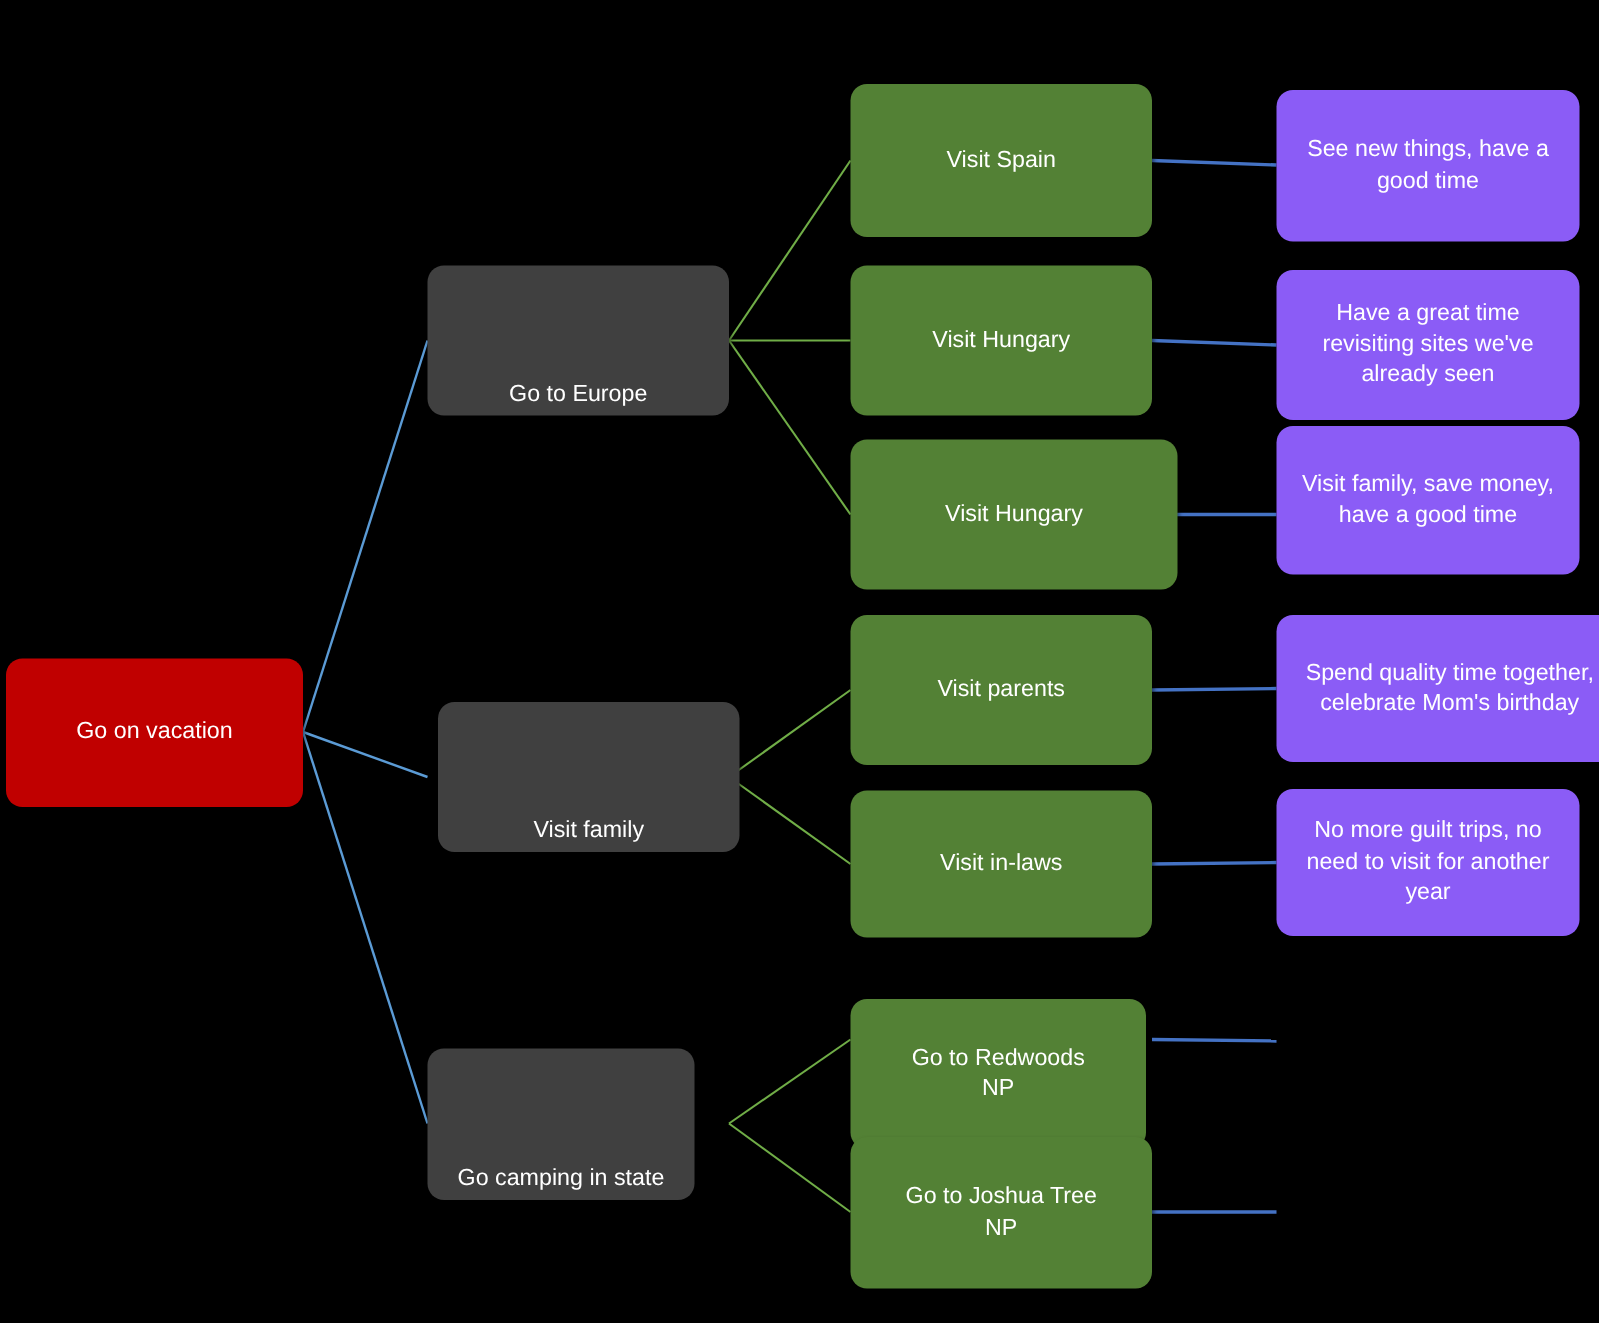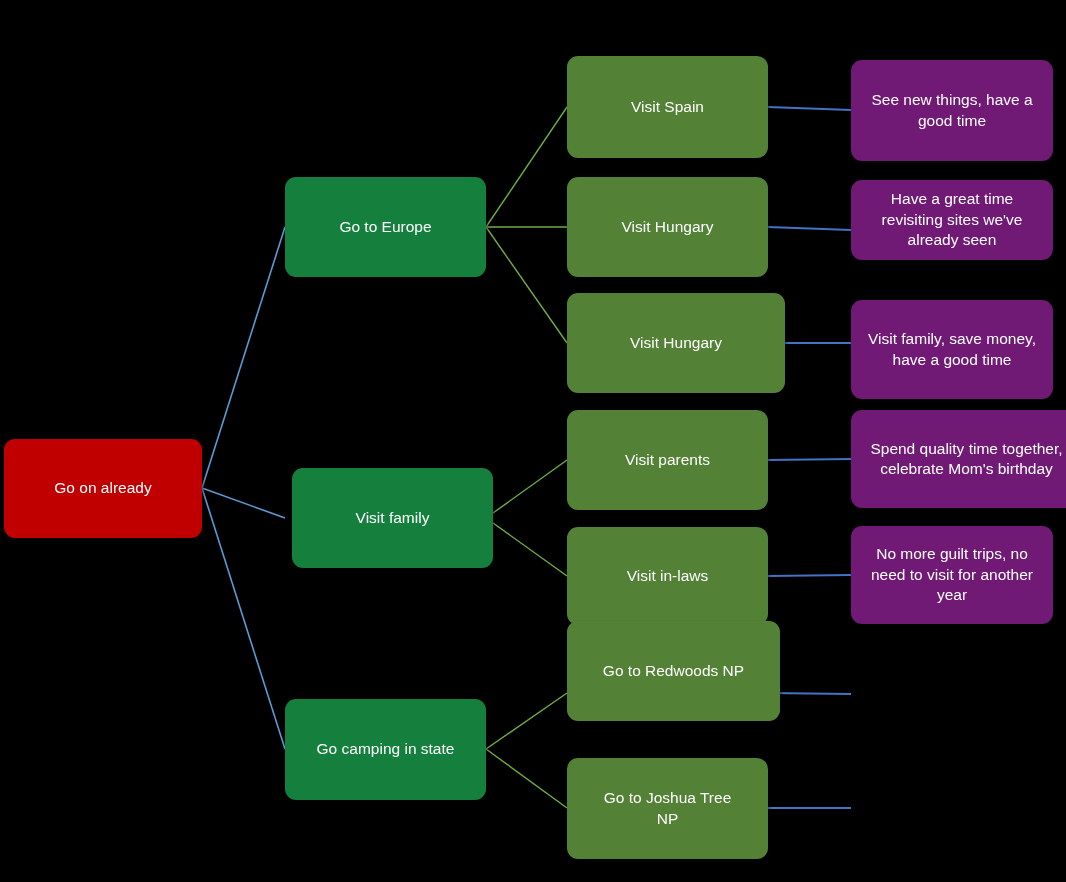--- a/index.html
+++ b/index.html
@@ -32,23 +32,23 @@
     display: flex;
     align-items: center;
     justify-content: center;
     text-align: center;
     font-size: 15.5px;
     line-height: 1.32;
     box-shadow: 1px 2px 3px rgba(0,0,0,0.5);
     box-sizing: border-box;
   }
   .node--root    { background: #C00000; padding: 4px 12px; }
-  .node--branch  { background: #15803d; padding: 4px 12px; }
+  .node--branch  { background: #404040; padding: 4px 12px; align-items: flex-end; }
   .node--option  { background: #538135; padding: 4px 30px; }
-  .node--outcome { background: #701a75; padding: 4px 10px; }
+  .node--outcome { background: #8b5cf6; padding: 4px 10px; }
   .node__label { display: block; }
 </style>
 </head>
 <body>
 
 <div class="canvas">
 
   <svg class="edges" viewBox="0 0 1066 882" xmlns="http://www.w3.org/2000/svg">
 
     <line class="edge--root" x1="202" y1="488" x2="285" y2="227"></line>
@@ -66,62 +66,62 @@
     <line class="edge--option" x1="768" y1="107" x2="851" y2="110"></line>
     <line class="edge--option" x1="768" y1="227" x2="851" y2="230"></line>
     <line class="edge--option" x1="768" y1="343" x2="851" y2="343"></line>
     <line class="edge--option" x1="768" y1="460" x2="851" y2="459"></line>
     <line class="edge--option" x1="768" y1="576" x2="851" y2="575"></line>
     <line class="edge--option" x1="768" y1="693" x2="851" y2="694"></line>
     <line class="edge--option" x1="768" y1="808" x2="851" y2="808"></line>
   </svg>
 
   <div class="node node--root" style="left:4px;top:439px;width:198px;height:99px">
-    <span class="node__label">Go on already</span>
+    <span class="node__label">Go on vacation</span>
   </div>
 
   <div class="node node--branch" style="left:285px;top:177px;width:201px;height:100px">
     <span class="node__label">Go to Europe</span>
   </div>
   <div class="node node--branch" style="left:292px;top:468px;width:201px;height:100px">
     <span class="node__label">Visit family</span>
   </div>
-  <div class="node node--branch" style="left:285px;top:699px;width:201px;height:101px">
+  <div class="node node--branch" style="left:285px;top:699px;width:178px;height:101px">
     <span class="node__label">Go camping in state</span>
   </div>
 
   <div class="node node--option" style="left:567px;top:56px;width:201px;height:102px">
     <span class="node__label">Visit Spain</span>
   </div>
   <div class="node node--option" style="left:567px;top:177px;width:201px;height:100px">
     <span class="node__label">Visit Hungary</span>
   </div>
   <div class="node node--option" style="left:567px;top:293px;width:218px;height:100px">
     <span class="node__label">Visit Hungary</span>
   </div>
   <div class="node node--option" style="left:567px;top:410px;width:201px;height:100px">
     <span class="node__label">Visit parents</span>
   </div>
   <div class="node node--option" style="left:567px;top:527px;width:201px;height:98px">
     <span class="node__label">Visit in-laws</span>
   </div>
-  <div class="node node--option" style="left:567px;top:621px;width:213px;height:100px">
+  <div class="node node--option" style="left:567px;top:666px;width:197px;height:100px">
     <span class="node__label">Go to Redwoods NP</span>
   </div>
   <div class="node node--option" style="left:567px;top:758px;width:201px;height:101px">
     <span class="node__label">Go to Joshua Tree NP</span>
   </div>
 
   <div class="node node--outcome" style="left:851px;top:60px;width:202px;height:101px">
     <span class="node__label">See new things, have a good time</span>
   </div>
-  <div class="node node--outcome" style="left:851px;top:180px;width:202px;height:80px">
+  <div class="node node--outcome" style="left:851px;top:180px;width:202px;height:100px">
     <span class="node__label">Have a great time revisiting sites we've already seen</span>
   </div>
-  <div class="node node--outcome" style="left:851px;top:300px;width:202px;height:99px">
+  <div class="node node--outcome" style="left:851px;top:284px;width:202px;height:99px">
     <span class="node__label">Visit family, save money, have a good time</span>
   </div>
   <div class="node node--outcome" style="left:851px;top:410px;width:231px;height:98px">
     <span class="node__label">Spend quality time together, celebrate Mom's birthday</span>
   </div>
   <div class="node node--outcome" style="left:851px;top:526px;width:202px;height:98px">
     <span class="node__label">No more guilt trips, no need to visit for another year</span>
   </div>
 
 </div>

